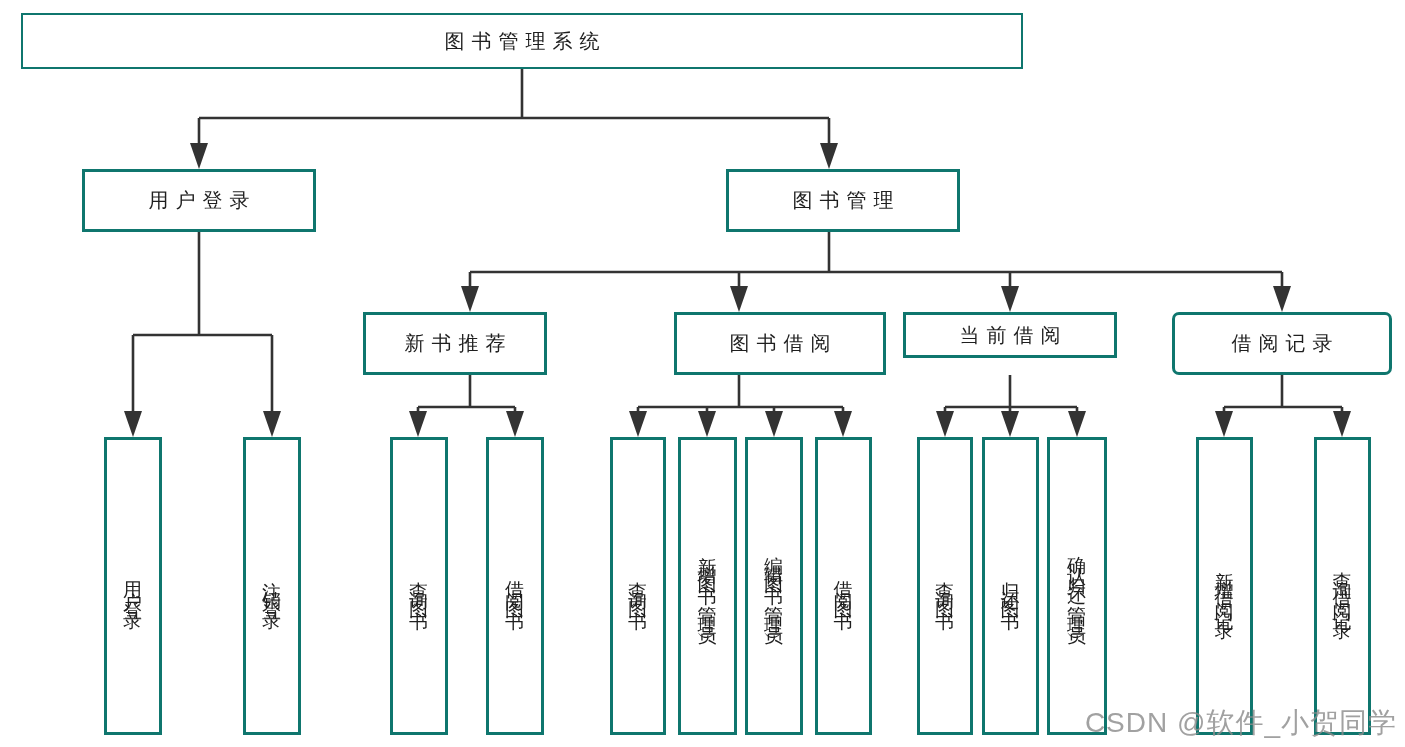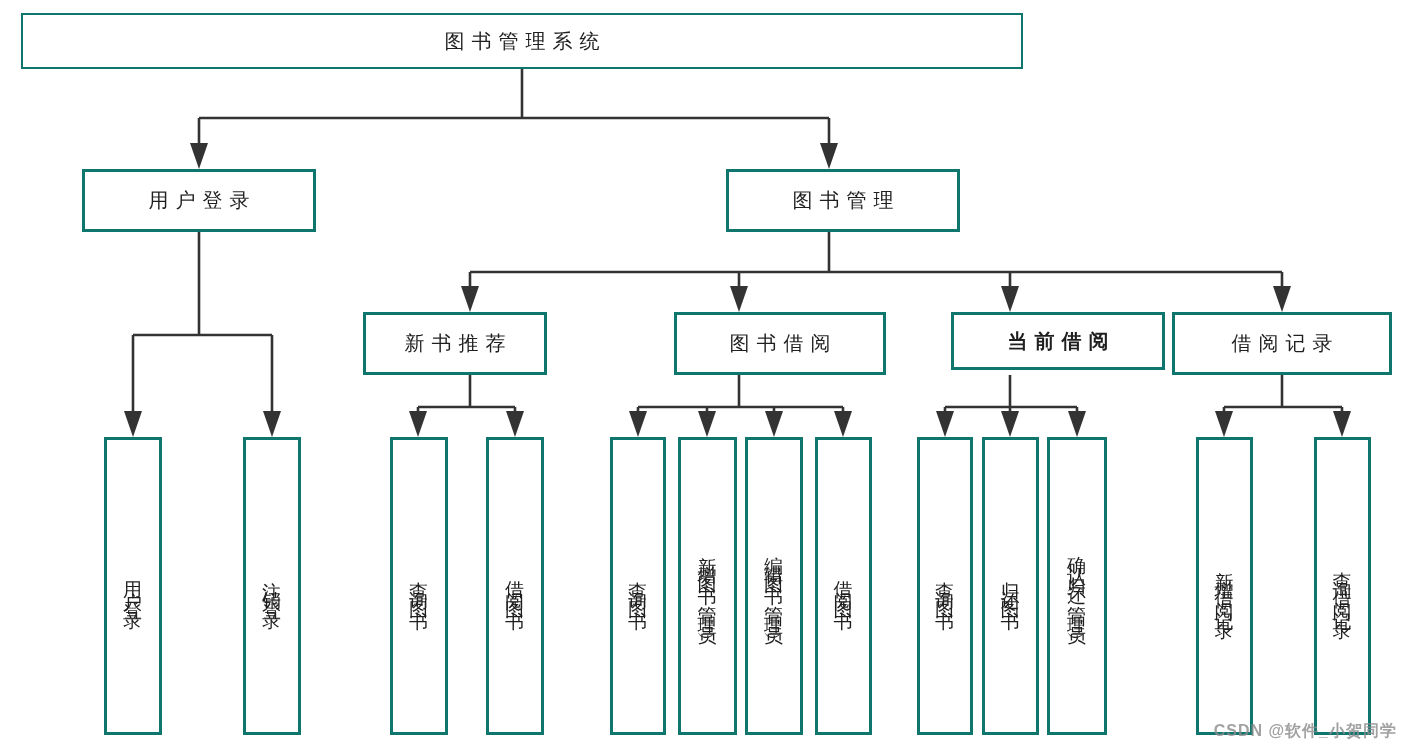--- a/index.html
+++ b/index.html
@@ -41,26 +41,25 @@
     font-size: 19px;
     letter-spacing: 10px;
     line-height: 1;
     color: #1f1f1f;
     white-space: nowrap;
   }
   .watermark {
     position: absolute;
     right: 8px;
     bottom: 5px;
-    font-size: 16px;
+    font-size: 28px;
     letter-spacing: 1px;
     color: rgba(140, 140, 140, 0.82);
     white-space: nowrap;
     z-index: 5;
-    font-weight: bold;
   }
   svg .line { stroke: #333333; stroke-width: 2.6; fill: none; }
   svg .arrow { fill: #333333; stroke: none; }
 </style>
 </head>
 <body>
 
 <div class="stage">
 
   <svg class="connectors" width="1405" height="747" viewBox="0 0 1405 747" aria-hidden="true">
@@ -109,24 +108,24 @@
   <div class="node" style="left:712px; top:169px; width:234px; height:63px;margin-left:14px;">
     <span class="h-label">图书管理</span>
   </div>
 
   <div class="node" style="left:363px; top:312px; width:184px; height:63px;">
     <span class="h-label">新书推荐</span>
   </div>
   <div class="node" style="left:633px; top:312px; width:212px; height:63px;margin-left:41px;">
     <span class="h-label">图书借阅</span>
   </div>
-  <div class="node" style="left:951px; top:312px; width:214px; height:58px;font-weight:bold;">
+  <div class="node" style="left:903px; top:312px; width:214px; height:46px;">
     <span class="h-label">当前借阅</span>
   </div>
-  <div class="node" style="left:1172px; top:312px; width:220px; height:63px;">
+  <div class="node" style="left:1172px; top:312px; width:220px; height:63px;border-radius:7px;">
     <span class="h-label">借阅记录</span>
   </div>
 
   <div class="node leaf" style="left:104px; top:437px; width:58px; height:298px;">
     <span class="v-label">用户登录</span>
   </div>
   <div class="node leaf" style="left:243px; top:437px; width:58px; height:298px;">
     <span class="v-label">注销登录</span>
   </div>
 

